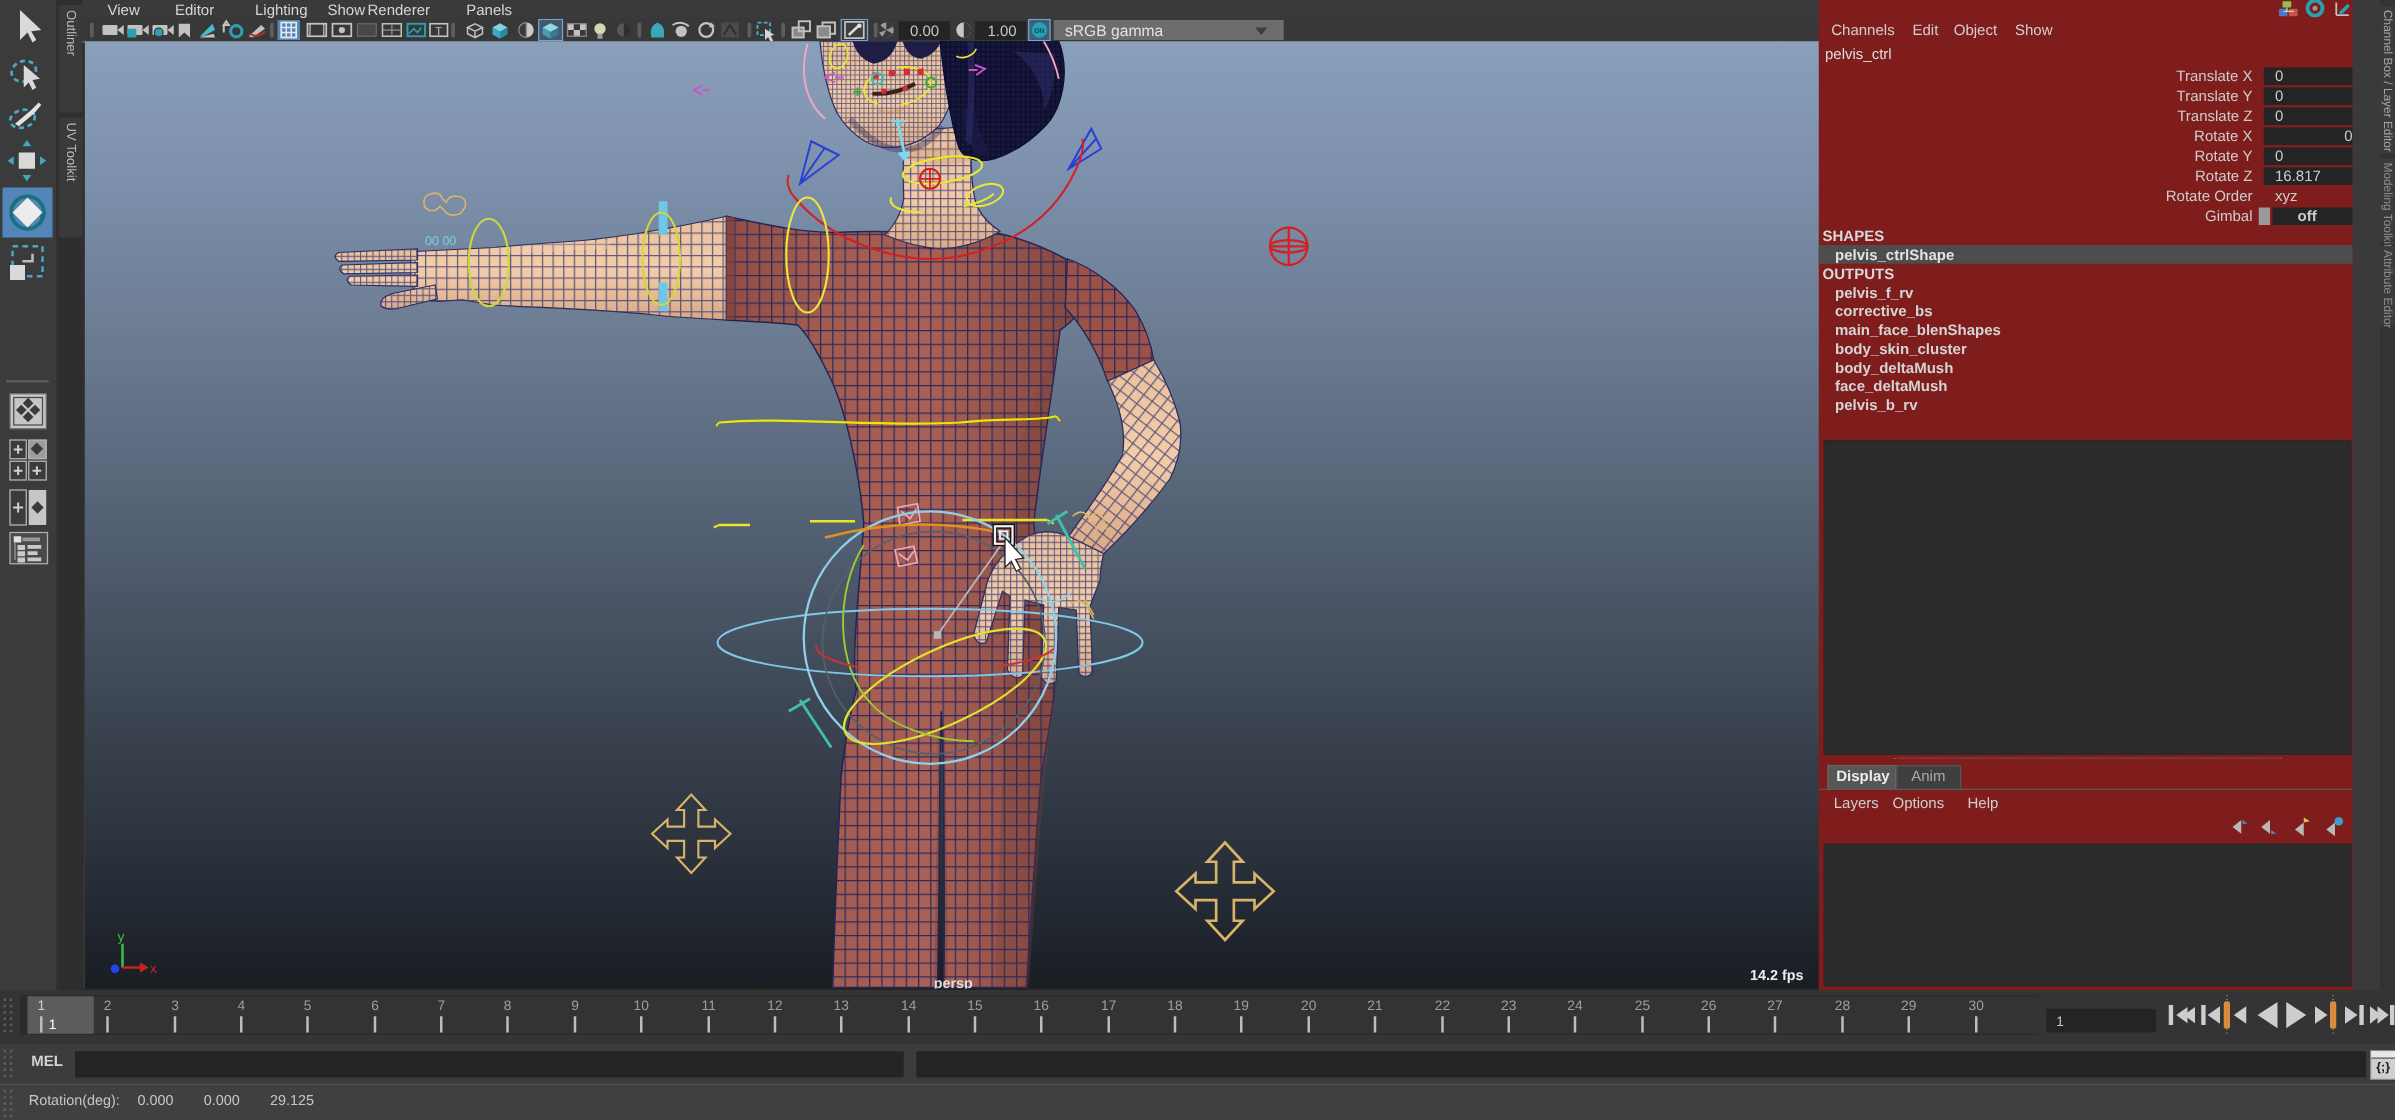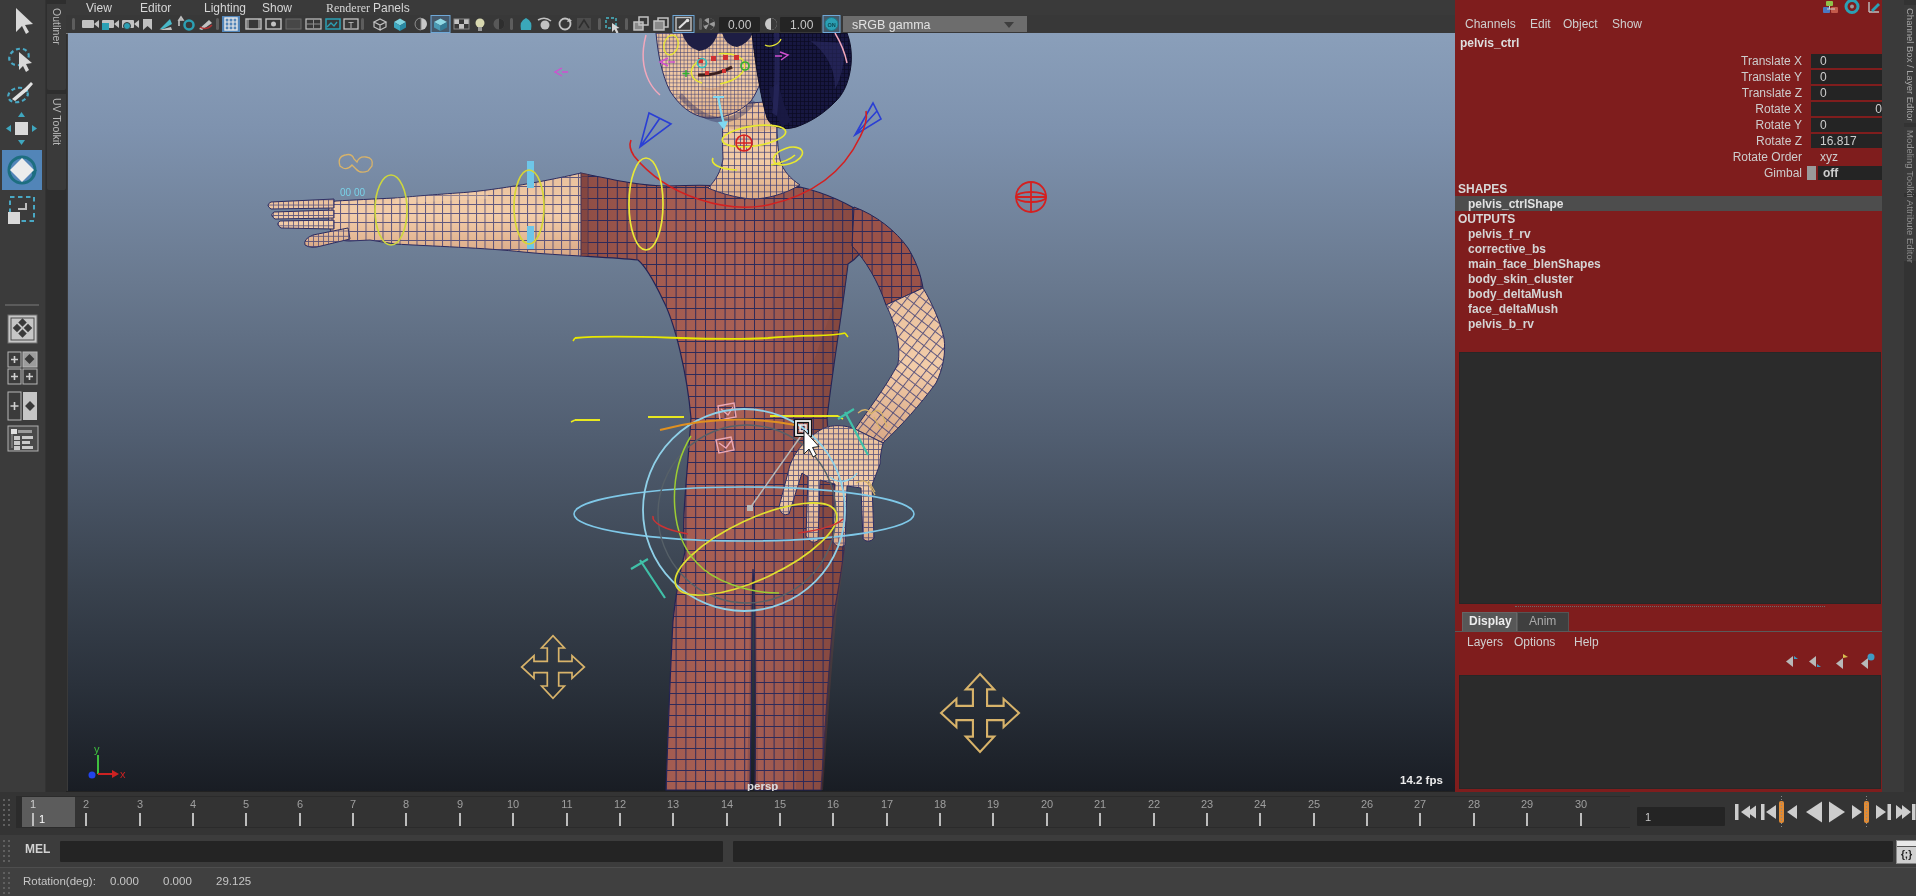--- a/index.html
+++ b/index.html
@@ -103,21 +103,21 @@
     </div>
   <div class="vtab" style="top:94px;height:96px;">
       <span>UV Toolkit</span>
     </div>
 </div>
 <div id="panelmenu" class="abs">
   <span style="left:20px;">View</span>
   <span style="left:74px;">Editor</span>
   <span style="left:138px;">Lighting</span>
   <span style="left:196px;">Show</span>
-  <span style="left:260px;font-family:Liberation Serif, serif;">Renderer</span>
+  <span style="left:228px;">Renderer</span>
   <span style="left:307px;">Panels</span>
 </div>
 <div id="paneltoolbar" class="abs">
 <svg width="1401" height="18">
   <g fill="#5d5d5d">
     <rect x="6" y="3" width="3" height="12" rx="1.5"></rect>
         <rect x="150" y="3" width="3" height="12" rx="1.5"></rect>
     <rect x="295" y="3" width="3" height="12" rx="1.5"></rect>
         <rect x="444" y="3" width="3" height="12" rx="1.5"></rect>
     <rect x="532" y="3" width="3" height="12" rx="1.5"></rect>
@@ -492,21 +492,21 @@
     <path d="M6.5 6 v3 M4 9 h8" stroke="#d0d0d0"></path>
     <circle cx="29" cy="6.5" r="6" fill="none" stroke="#2ba0b4" stroke-width="3"></circle>
     <circle cx="29" cy="6.5" r="2" fill="#9a9a9a"></circle>
     <path d="M46 12 h10 M46 12 V2" stroke="#c0c0c0" stroke-width="1.4" fill="none"></path>
     <path d="M48 10 L55 3 l2 2 -7 7 Z" fill="#2ba0b4"></path>
   </svg>
   <span class="cl" style="left:10px;top:17px;">Channels</span>
   <span class="cl" style="left:75px;top:17px;">Edit</span>
   <span class="cl" style="left:108px;top:17px;">Object</span>
   <span class="cl" style="left:157px;top:17px;">Show</span>
-  <span class="cl" style="left:5px;top:36px;font-weight:bold;color:#dedede;">pelvis_ctrl</span>
+  <span class="cl" style="left:5px;top:36px;font-weight:normal;color:#dedede;">pelvis_ctrl</span>
   <div class="abs" style="left:0;top:54px;width:427px;font-size:12px;color:#cdcdcd;">
     <div style="height:16px;position:relative;">
         <span style="position:absolute;right:80px;">Translate X</span>
         <span style="position:absolute;left:356px;top:0px;width:71px;height:14px;background:#242424;"><i style="font-style:normal;padding-left:9px;">0</i></span>
       </div>
     <div style="height:16px;position:relative;">
         <span style="position:absolute;right:80px;text-align:right;">Translate Y</span>
         <span style="position:absolute;left:356px;top:0px;width:71px;height:14px;background:#242424;"><i style="font-style:normal;padding-left:9px;">0</i></span>
       </div>
     <div style="height:16px;position:relative;">
@@ -525,21 +525,21 @@
         <span style="position:absolute;right:80px;">Rotate Z</span>
         <span style="position:absolute;left:356px;top:0px;width:71px;height:14px;background:#242424;"><i style="font-style:normal;padding-left:9px;">16.817</i></span>
       </div>
     <div style="height:16px;position:relative;">
         <span style="position:absolute;right:80px;padding-left:24px;">Rotate Order</span>
         <span style="position:absolute;left:365px;">xyz</span>
       </div>
     <div style="height:16px;position:relative;">
         <span style="position:absolute;right:80px;">Gimbal</span>
         <span style="position:absolute;left:352px;top:0px;width:9px;height:14px;background:#9a9a9a;"></span>
-        <span style="position:absolute;left:363px;top:0px;width:64px;height:14px;background:#242424;"><i style="font-style:normal;padding-left:5px;font-weight:bold;">off</i></span>
+        <span style="position:absolute;left:363px;top:0px;width:64px;height:14px;background:#242424;"><i style="font-style:normal;padding-left:20px;font-weight:bold;">off</i></span>
       </div>
   </div>
   <span class="cl" style="left:3px;top:182px;font-weight:bold;color:#d8d8d8;text-align:center;">SHAPES</span>
   <div class="abs" style="left:0;top:196px;width:427px;height:15px;background:#4d4d4d;"></div>
   <span class="cl" style="left:13px;top:197px;font-weight:bold;color:#e2e2e2;">pelvis_ctrlShape</span>
   <span class="cl" style="left:3px;top:212px;font-weight:bold;color:#d8d8d8;">OUTPUTS</span>
   <span class="cl" style="left:13px;top:227px;font-weight:bold;color:#d4d4d4;">pelvis_f_rv</span>
   <span class="cl" style="left:13px;top:242px;font-weight:bold;color:#d4d4d4;">corrective_bs</span>
   <span class="cl" style="left:13px;top:257px;font-weight:bold;color:#d4d4d4;">main_face_blenShapes</span>
   <span class="cl" style="left:13px;top:272px;font-weight:bold;color:#d4d4d4;">body_skin_cluster</span>

